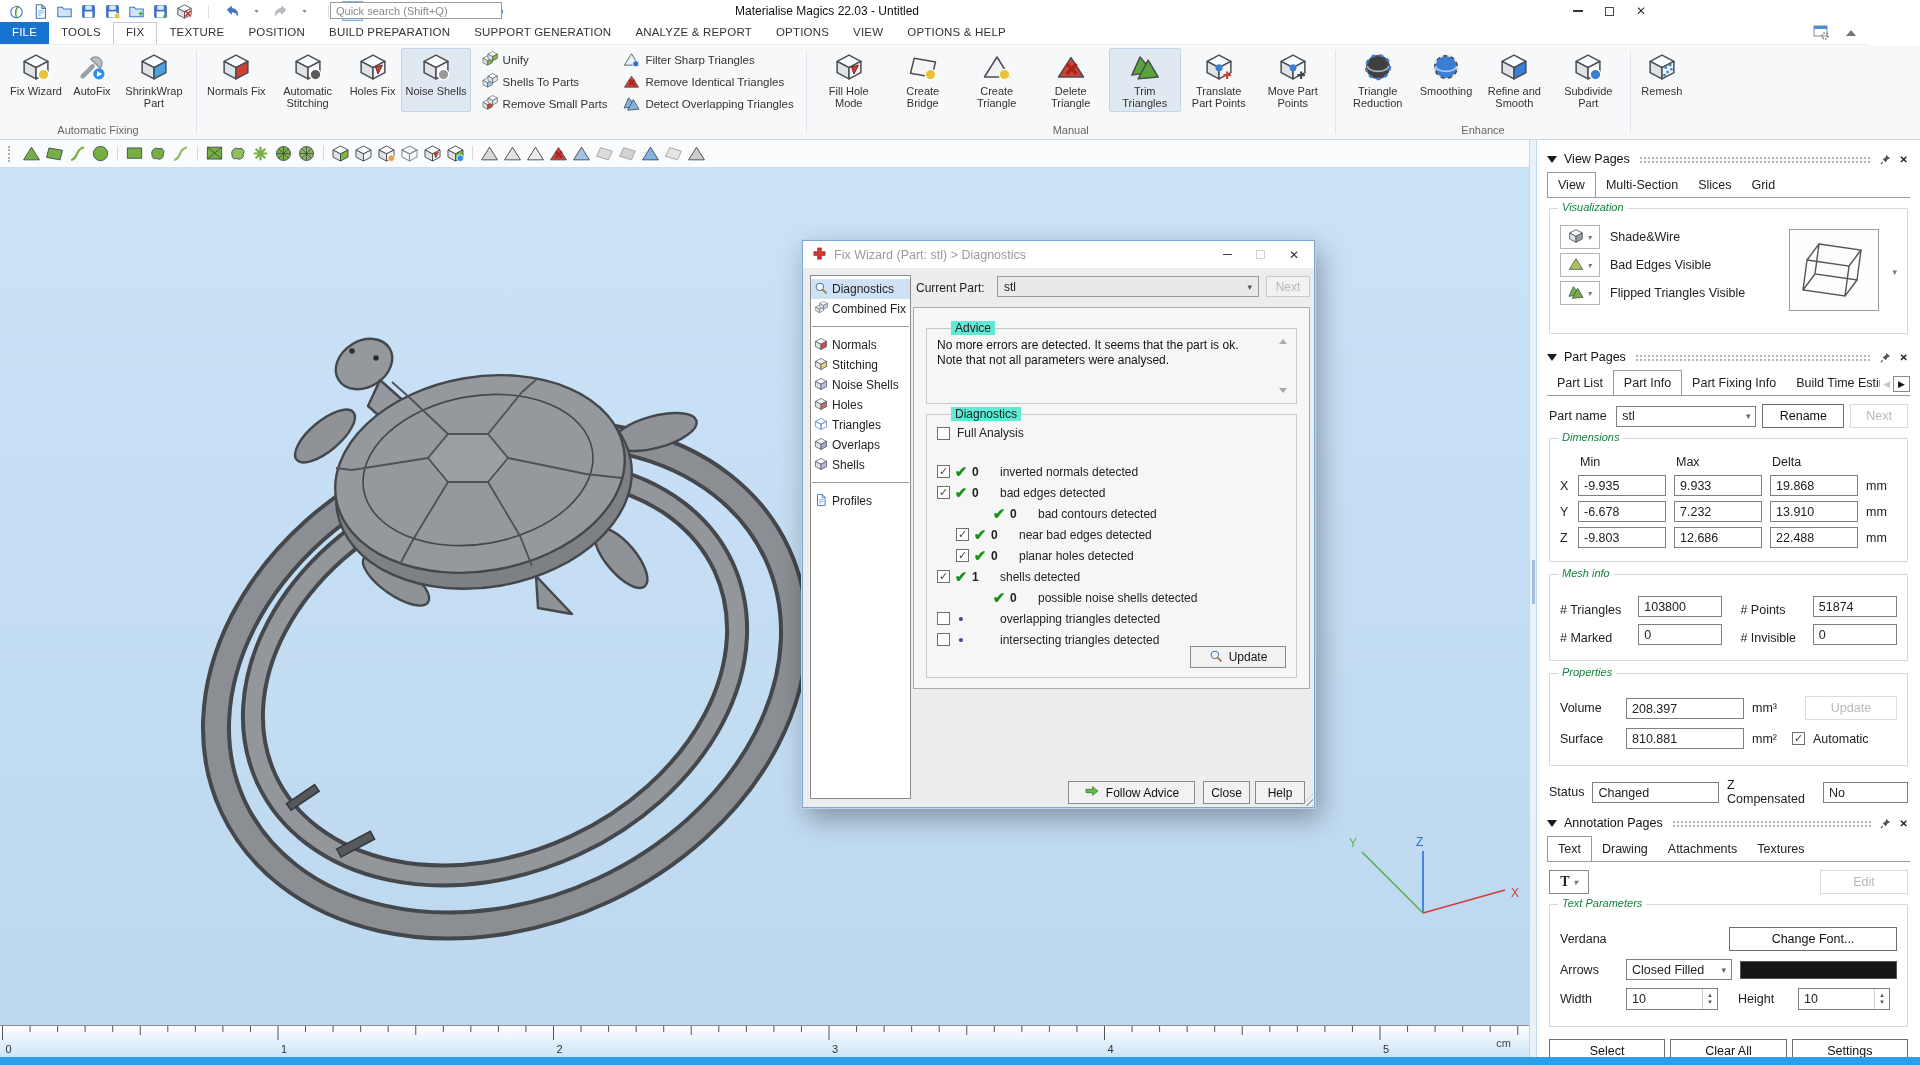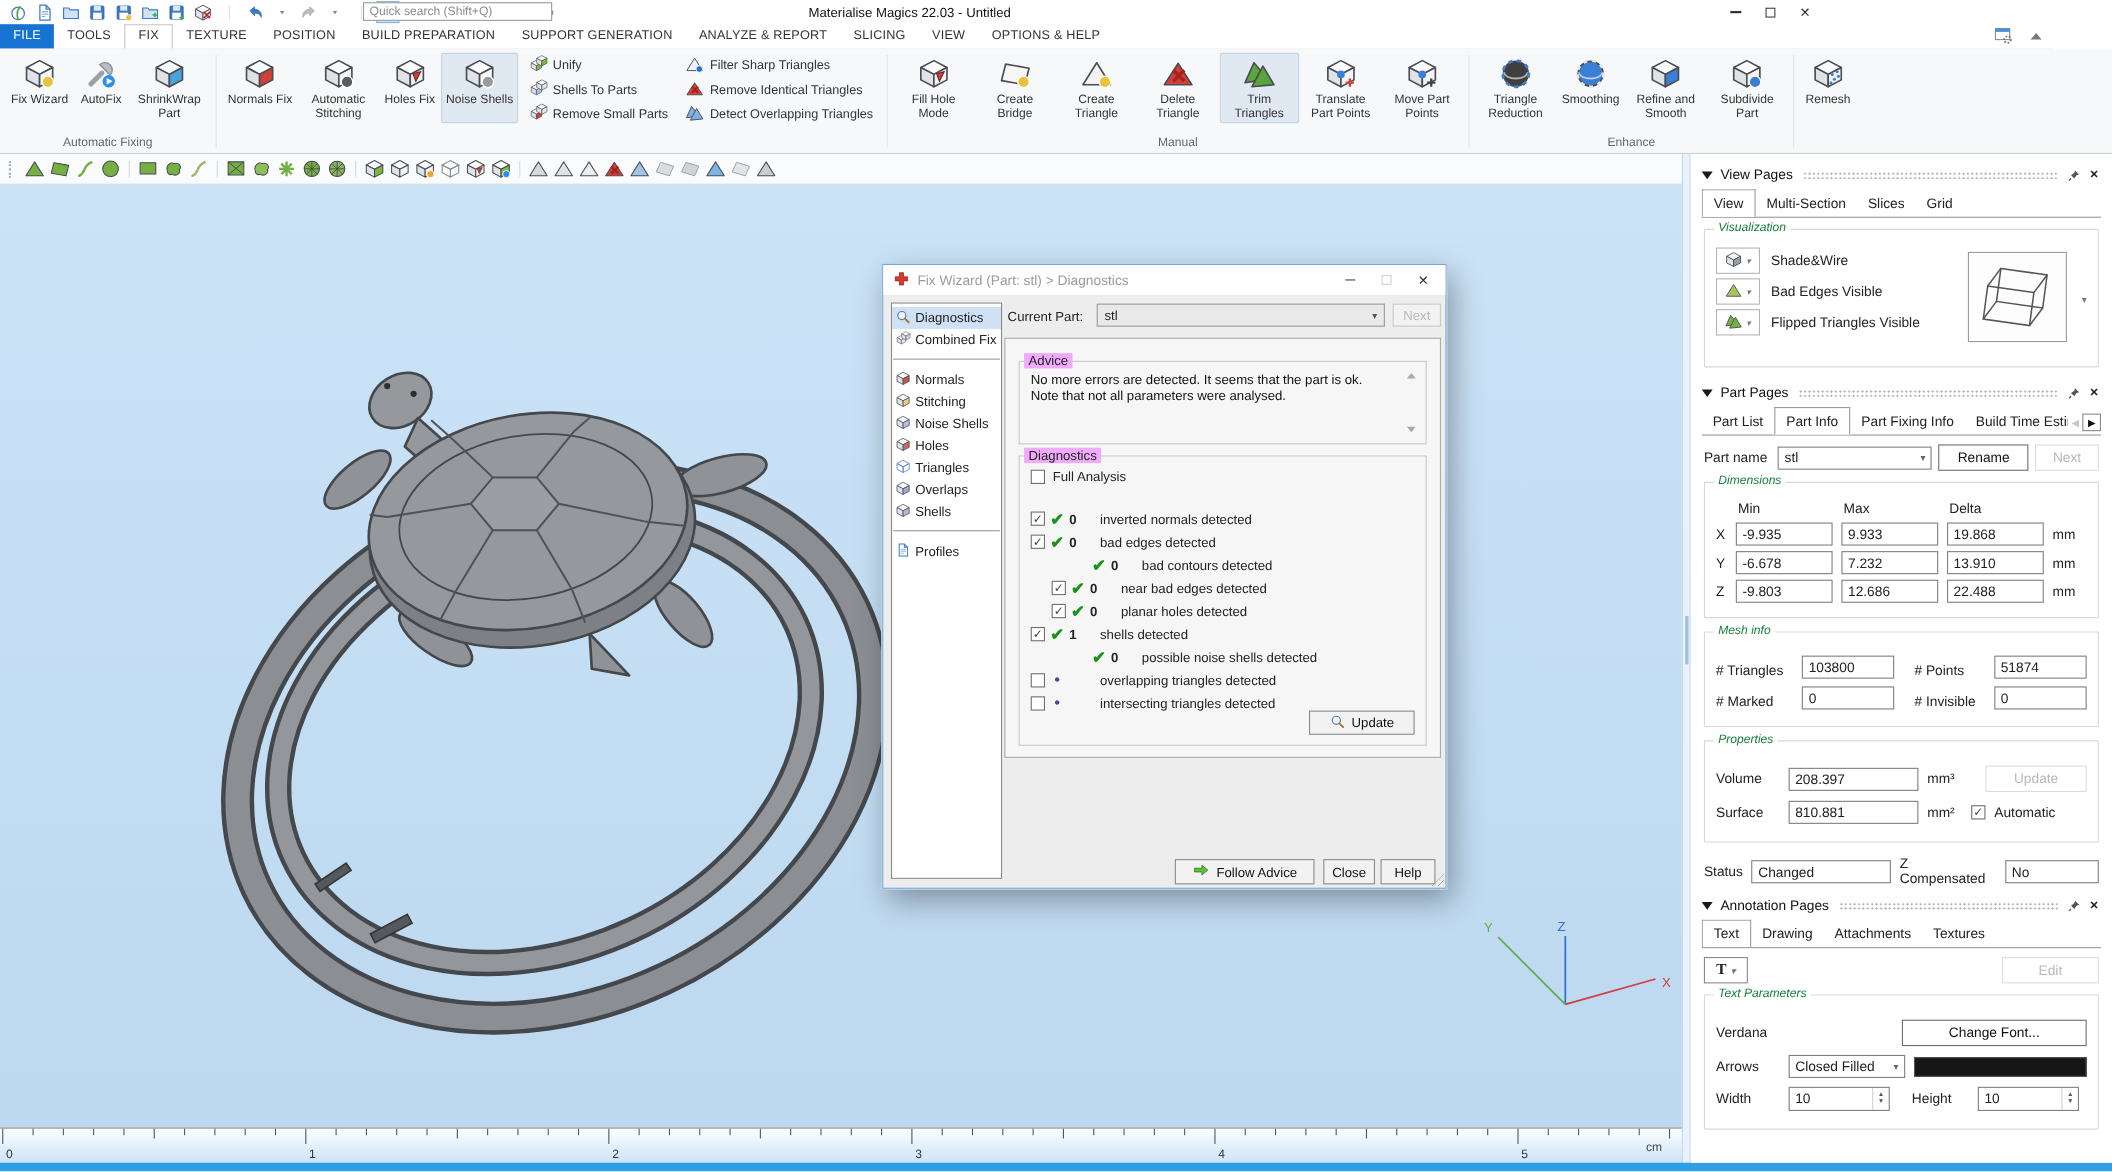--- a/index.html
+++ b/index.html
@@ -123,21 +123,21 @@
   .sbitem[data-cls="sel"]{background:#cfe1f5;}
   .sbitem[data-cls="sep"]{height:6px;border-bottom:1px solid #9a9a9a;margin:2px 1px 8px;}
   .cplab{position:absolute;left:113px;top:40px;}
   .cpsel{position:absolute;left:194px;top:35px;width:262px;height:21px;background:#e9e9ea;border:1px solid #9a9a9a;display:flex;align-items:center;padding:0 6px;}
   .cpsel .ddv{margin-left:auto;font-size:9px;color:#555;}
   .dbtn{background:#f2f2f2;border:1px solid #8a8a8a;display:inline-flex;align-items:center;justify-content:center;gap:6px;font-size:12px;color:#111;}
   .dnext{position:absolute;left:463px;top:35px;width:44px;height:21px;color:#b9b9b9;border-color:#c9c9c9;}
   .dpanel{position:absolute;left:110px;top:66px;width:397px;height:382px;background:#f6f6f7;border:1px solid #ababab;}
   .gbA{position:absolute;left:12px;top:20px;right:12px;height:76px;border:1px solid #c9c9c9;}
   .gbD{position:absolute;left:12px;top:106px;right:12px;bottom:10px;border:1px solid #c9c9c9;}
-  .gblab{position:absolute;top:-8px;left:4px;background:#f0abfc;padding:0 4px;}
+  .gblab{position:absolute;top:-8px;left:24px;background:#5eead4;padding:0 4px;}
   .advtext{padding:9px 30px 0 10px;line-height:15px;color:#111;}
   .scup,.scdn{position:absolute;right:9px;width:0;height:0;border-left:4px solid transparent;border-right:4px solid transparent;}
   .scup{top:10px;border-bottom:5px solid #a9a9a9;}
   .scdn{bottom:10px;border-top:5px solid #a9a9a9;}
   .fullrow{position:absolute;left:10px;top:11px;display:flex;align-items:center;gap:7px;}
   .drows{position:absolute;left:10px;top:46px;right:8px;}
   .drow{display:flex;align-items:center;height:21px;}
   .drow[data-ind="1"]{padding-left:19px;}
   .drow[data-ind="2"]{padding-left:38px;}
   .dmark{width:22px;text-align:center;}
@@ -320,21 +320,21 @@
     </span>
     <span class="ribcollapse"></span>
   <span class="mtab" data-cls="file">FILE</span>
       <span class="mtab">TOOLS</span>
       <span class="mtab" data-cls="active">FIX</span>
       <span class="mtab">TEXTURE</span>
       <span class="mtab">POSITION</span>
       <span class="mtab">BUILD PREPARATION</span>
       <span class="mtab">SUPPORT GENERATION</span>
       <span class="mtab">ANALYZE &amp; REPORT</span>
-      <span class="mtab">SLICING</span>
+      <span class="mtab">OPTIONS</span>
       <span class="mtab">VIEW</span>
       <span class="mtab">OPTIONS &amp; HELP</span>
     </div>
 
   <div class="ribbon">
     <div class="rgroup">
       <div class="rrow">
 
       <div class="rbtn">
             <span class="ricon">
@@ -1196,20 +1196,25 @@
         <span style="width:52px;margin-left:12px;">Height</span>
         <span class="spin">
             <span class="spinval">10</span>
             <span class="spinbtns">
               <span>▲</span>
               <span>▼</span>
             </span>
           </span>
       </div>
     </div>
+    <div class="abtns">
+      <span class="pbtn">Select</span>
+      <span class="pbtn">Clear All</span>
+      <span class="pbtn">Settings</span>
+    </div>
 
   </div>
 
   <div class="dialog">
     <div class="dtitle">
       <span><svg width="15" height="15" viewBox="0 0 24 24" xmlns="http://www.w3.org/2000/svg">
             <path d="M9 3 H15 V9 H21 V15 H15 V21 H9 V15 H3 V9 H9 Z" fill="#d03a30" stroke="#8f1f18" stroke-width="1"></path>
           </svg></span>
       <span class="dttext">Fix Wizard (Part: stl) &gt; Diagnostics</span>
       <span class="dctls">

